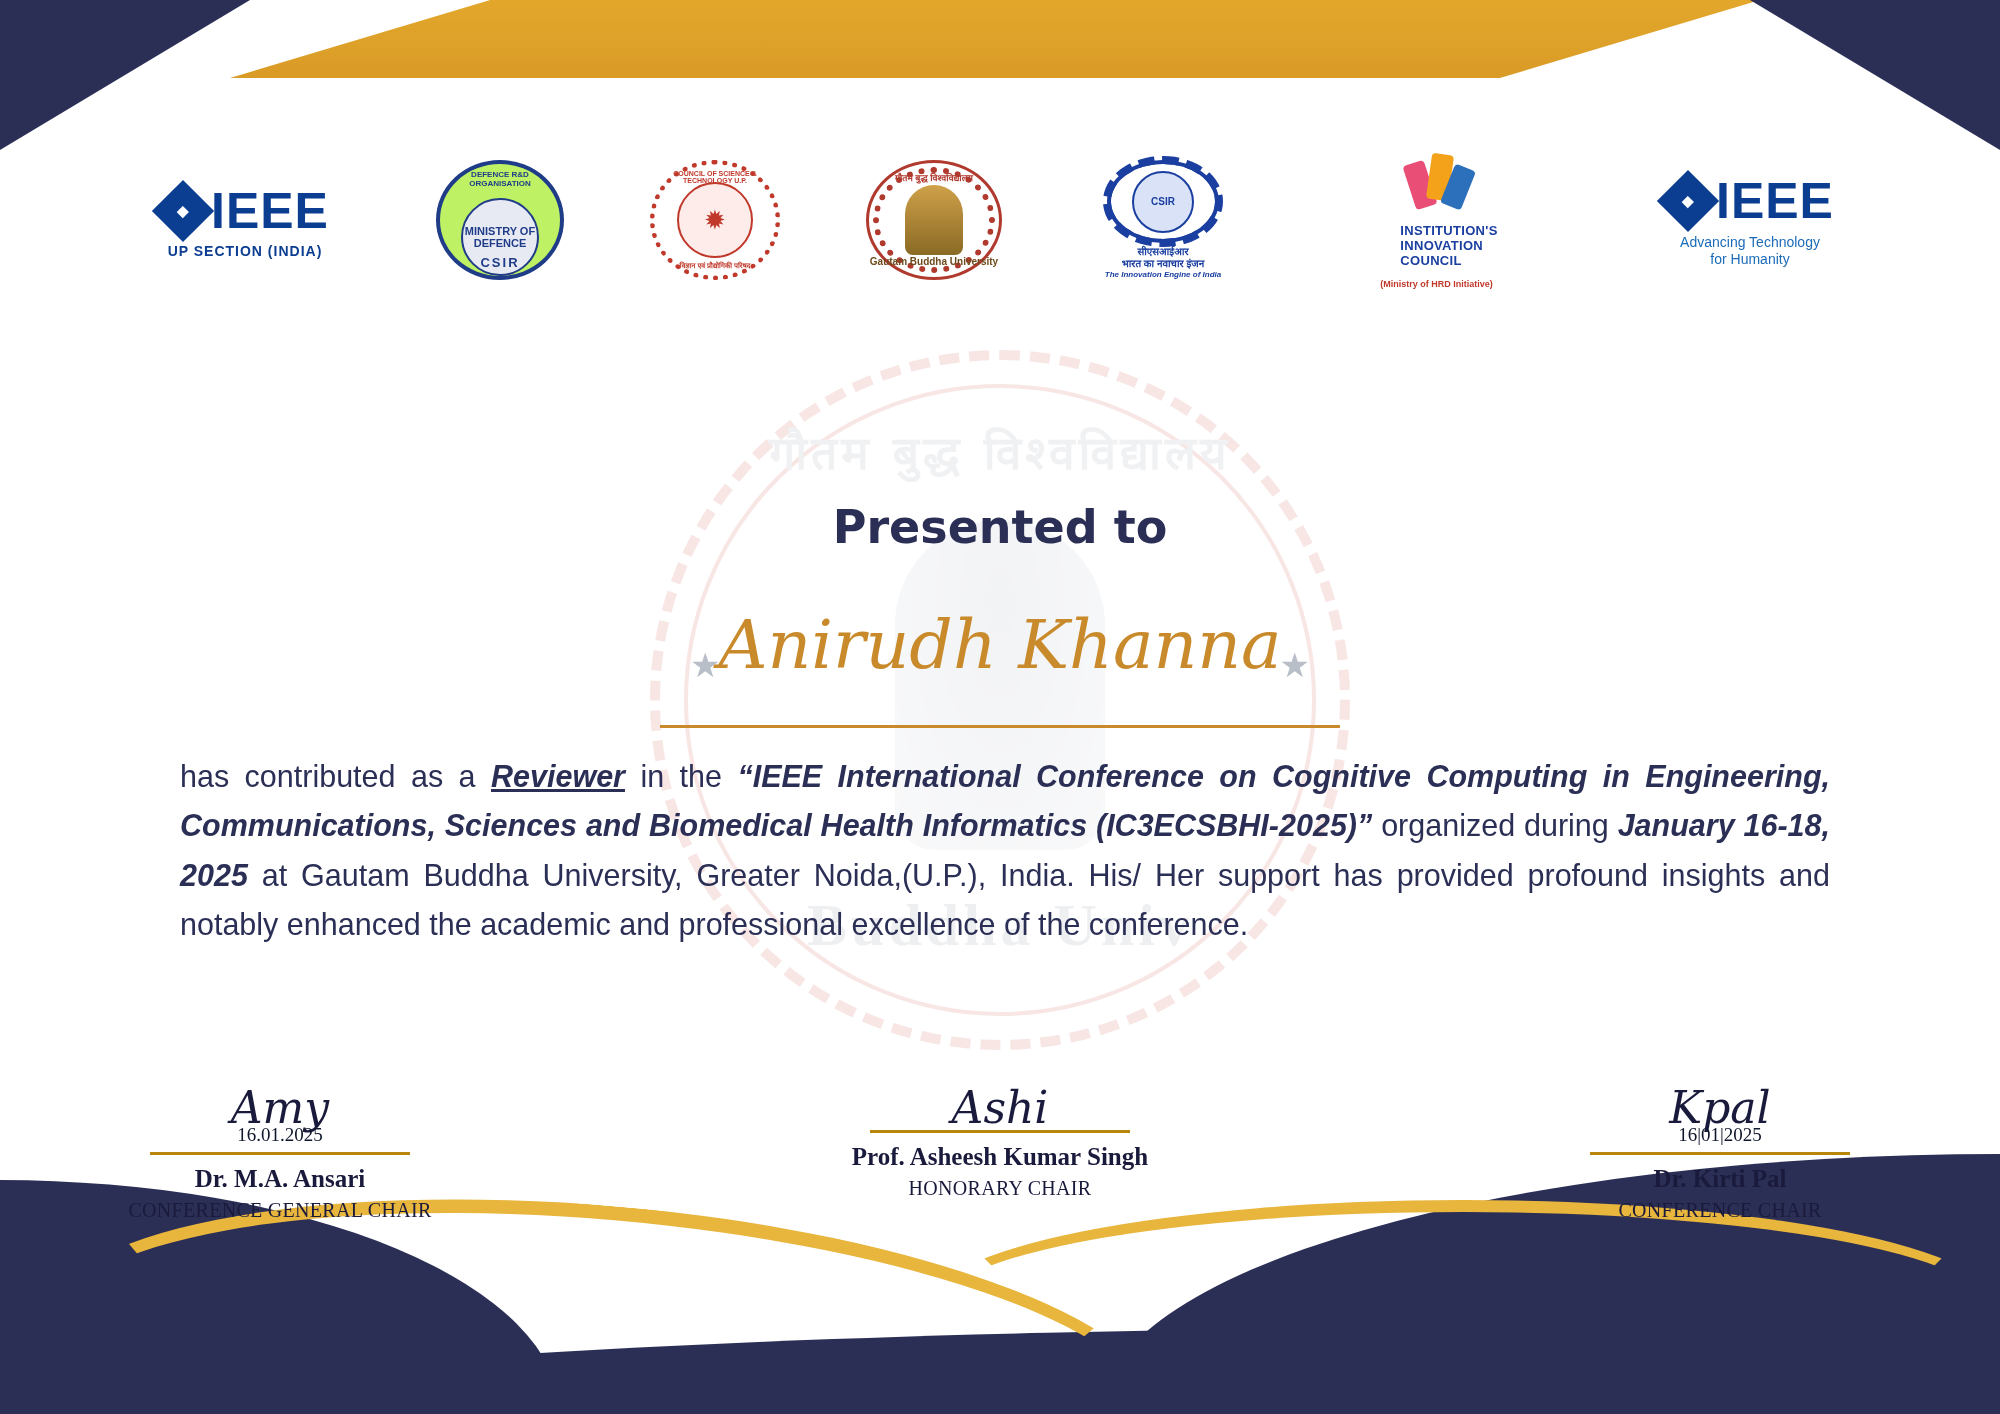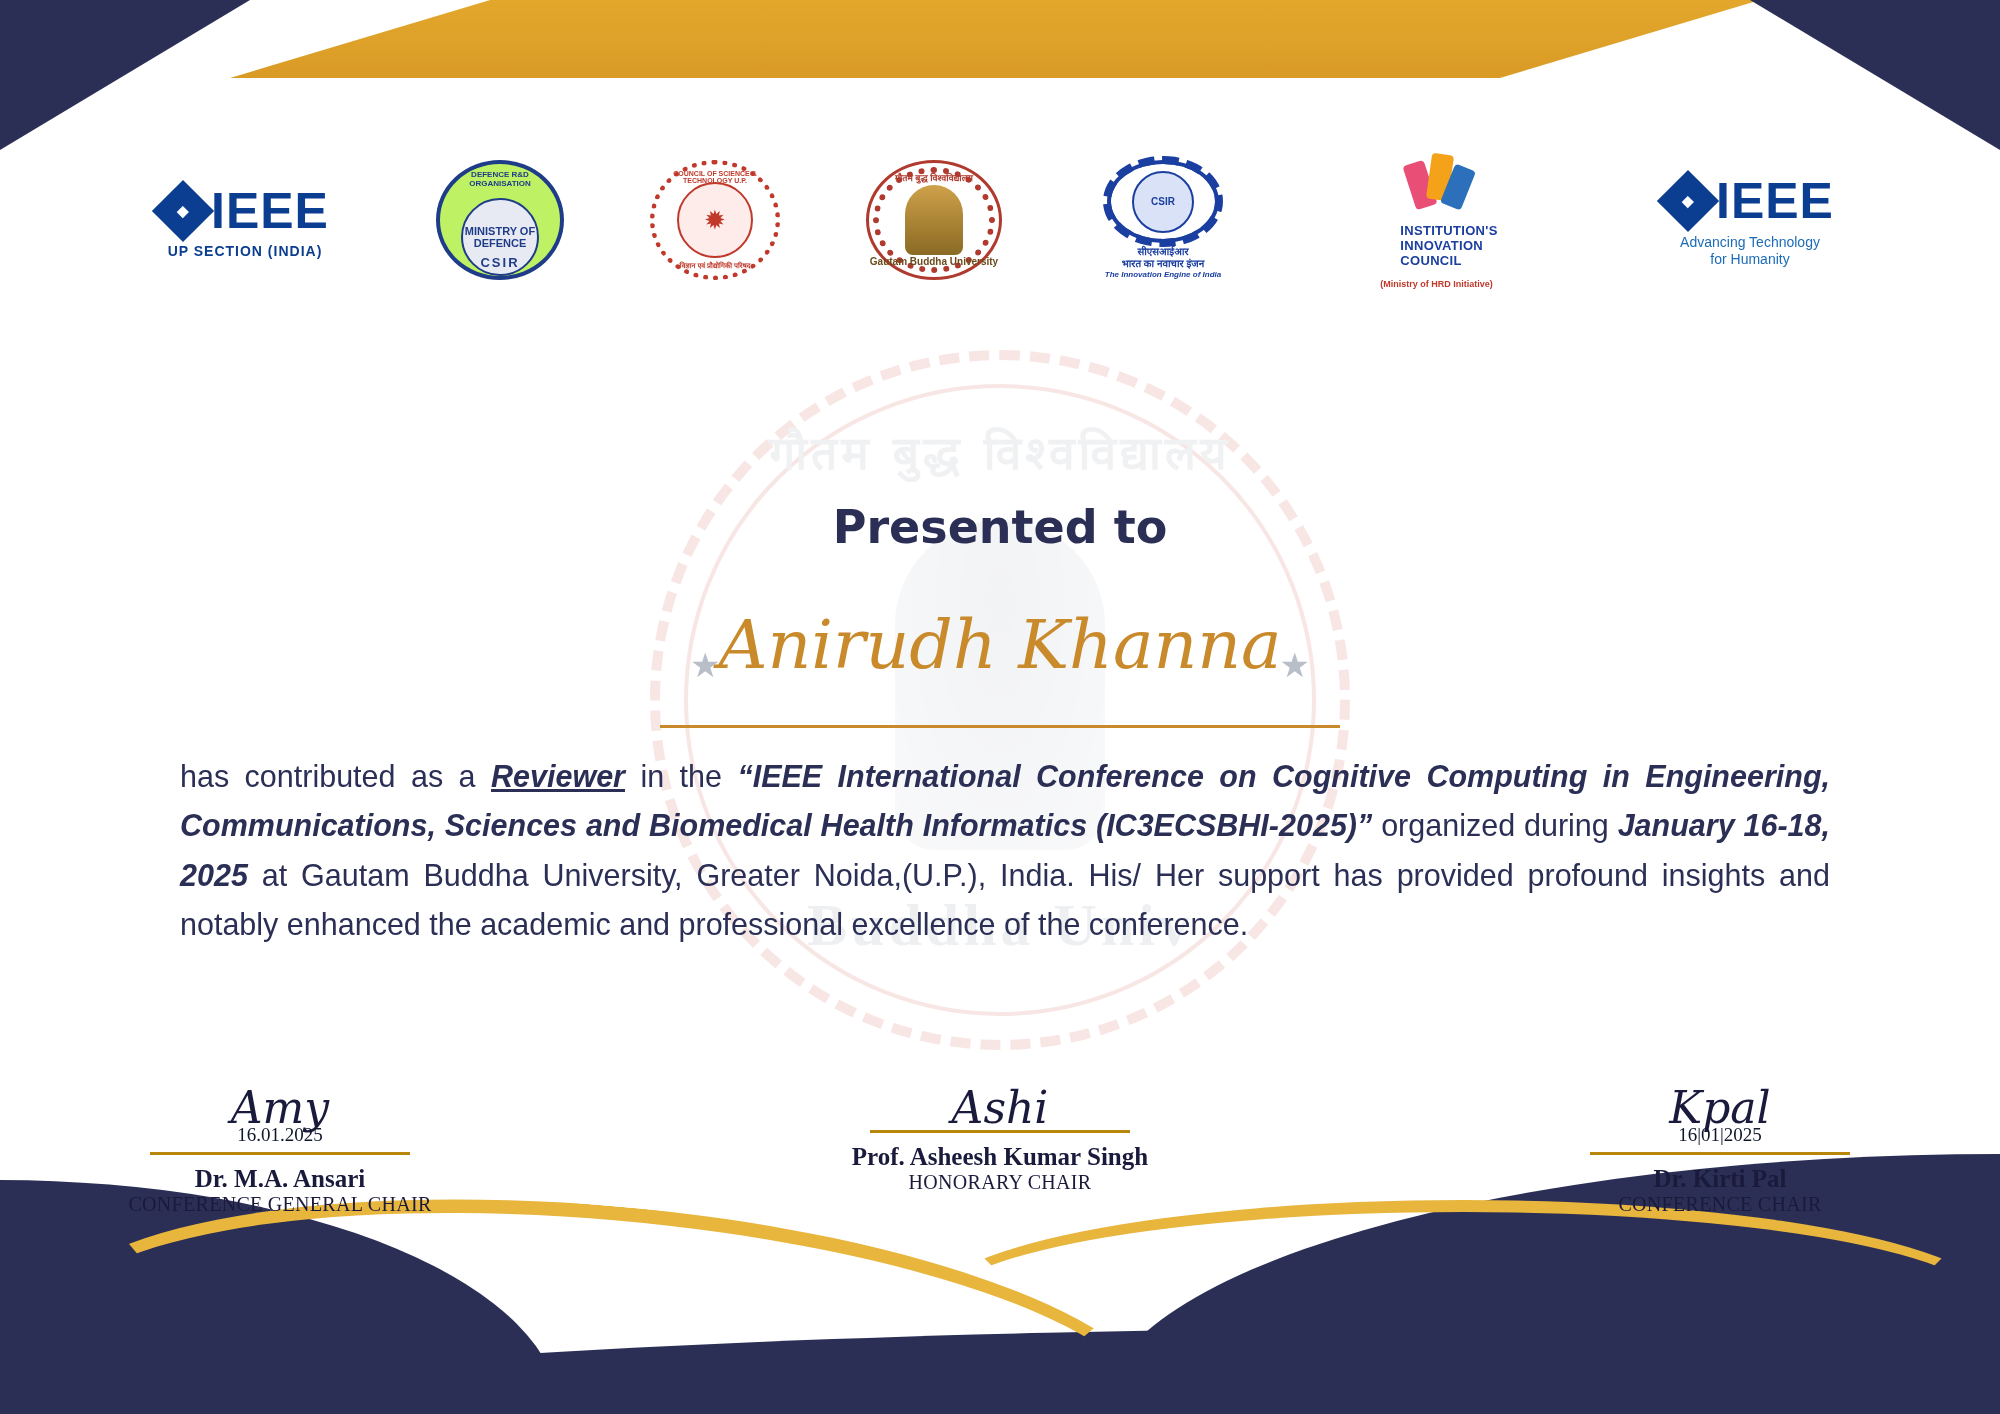--- a/index.html
+++ b/index.html
@@ -404,20 +404,21 @@
   }
   .sig-name {
     font-size: 25px;
     font-weight: bold;
     color: #1a1a3c;
     font-family: "Liberation Serif", serif;
   }
   .sig-role {
     font-size: 20px;
     color: #1a1a3c;
+    margin-top: 6px;
     font-family: "Liberation Serif", serif;
     letter-spacing: .3px;
   }
 </style>
 </head>
 <body>
 
 <div class="certificate">
 
   <div class="corner-tl-navy"></div>

